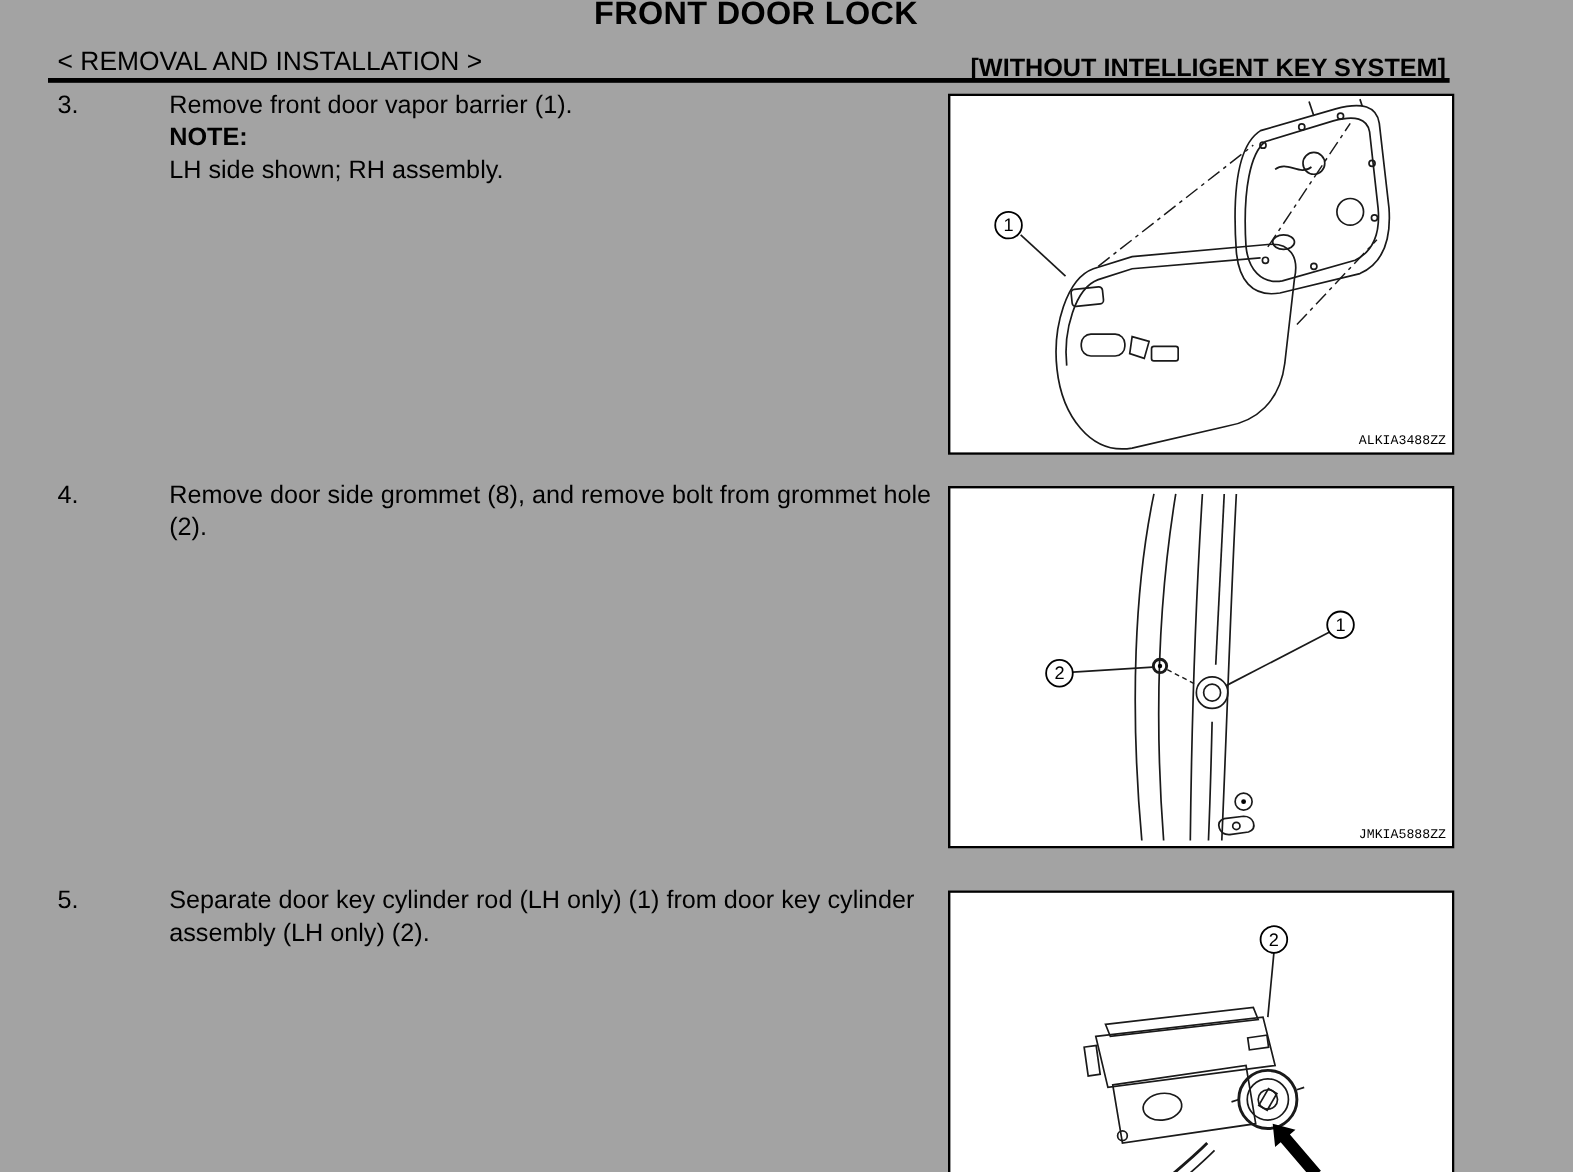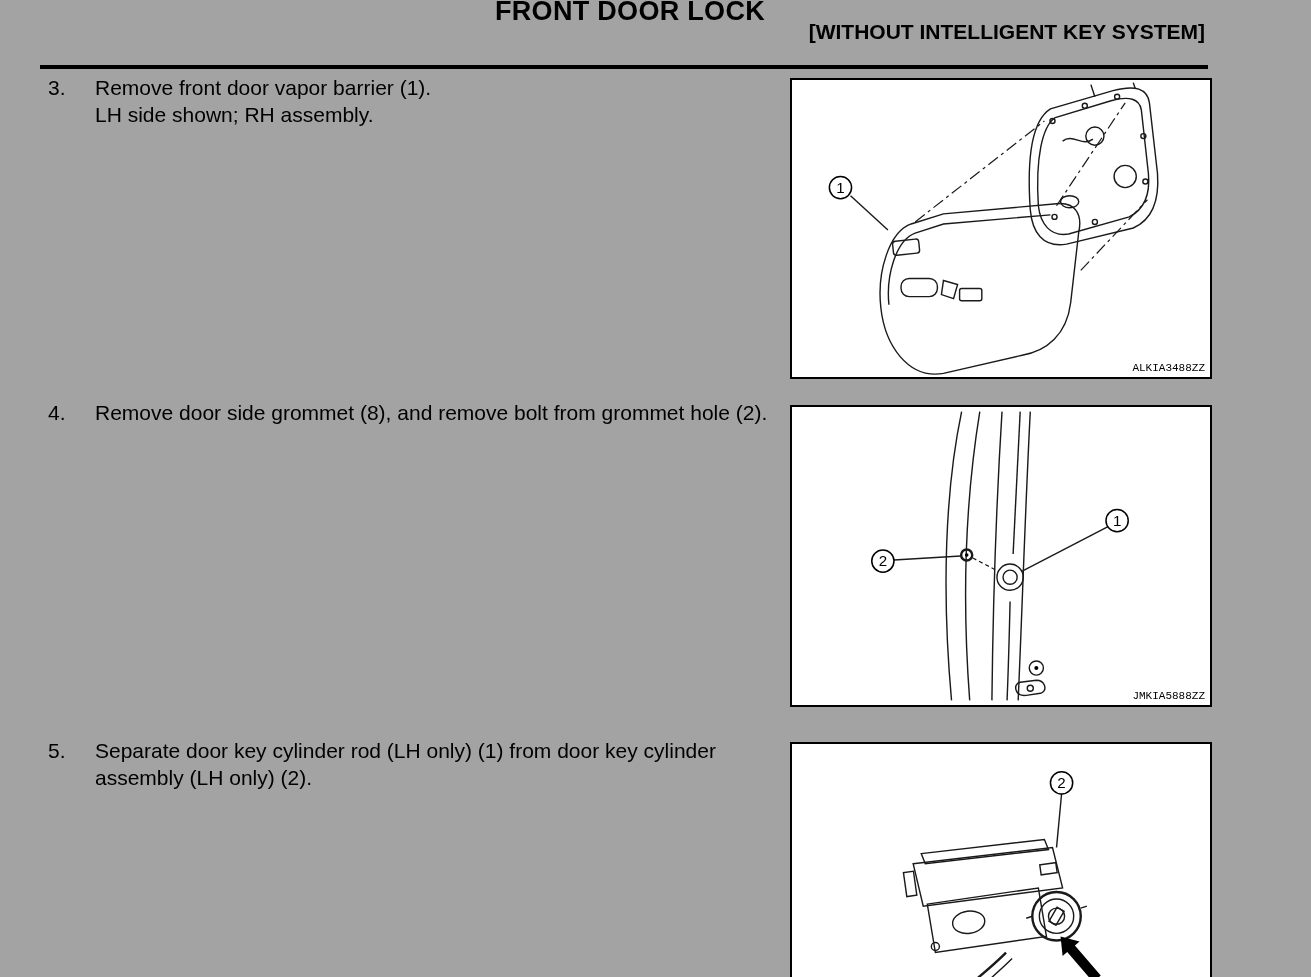--- a/index.html
+++ b/index.html
@@ -2,26 +2,26 @@
 <html><head>
 <meta charset="utf-8">
 <style>
   html,body{margin:0;padding:0;background:#fff;}
   body{width:1311px;height:977px;font-family:"Liberation Sans",sans-serif;color:#000;}
   .page{position:relative;width:1311px;height:977px;overflow:hidden;background:#a3a3a3;}
 
   .page-title{position:absolute;top:-4px;left:0;width:1260px;text-align:center;
     font-size:27px;font-weight:700;letter-spacing:.3px;}
   .section-head{position:absolute;top:38px;left:48px;font-size:22px;font-weight:400;}
-  .variant-head{position:absolute;top:20px;right:106px;font-size:21px;font-weight:700;}
+  .variant-head{position:absolute;top:45px;right:106px;font-size:21px;font-weight:700;text-decoration:underline;}
   .rule{position:absolute;top:65px;left:40px;width:1168px;height:4px;background:#000;}
 
   .step{position:absolute;left:48px;width:732px;display:flex;font-size:21px;line-height:27px;}
   .step-num{width:47px;flex:none;}
-  .step-body{width:685px;}
+  .step-body{width:685px;margin-left:46px;}
   .note-label{font-weight:700;}
   #step3{top:74px;}
   #step4{top:399px;}
   #step5{top:737px;}
 
   .figure{position:absolute;left:790px;width:418px;border:2px solid #000;background:#fff;}
   #fig1{top:78px;height:297px;}
   #fig2{top:405px;height:298px;}
   #fig3{top:742px;height:300px;}
   .figure svg{display:block;width:100%;height:100%;}
@@ -35,27 +35,29 @@
   svg .dashdot{stroke-dasharray:12 4 3 4;stroke-width:1.2;}
   svg .dashed{stroke-dasharray:4 3;stroke-width:1.2;}
   svg .thick{stroke-width:2.4;}
 </style>
 </head>
 <body>
 
 <div class="page">
 
   <div class="page-title">FRONT DOOR LOCK</div>
+  <div class="section-head">&lt; REMOVAL AND INSTALLATION &gt;</div>
   <div class="variant-head">[WITHOUT INTELLIGENT KEY SYSTEM]</div>
   <div class="rule"></div>
 
   <div class="step" id="step3">
     <div class="step-num">3.</div>
     <div class="step-body">
       <div>Remove front door vapor barrier (1).</div>
+      <div class="note-label">NOTE:</div>
       <div>LH side shown; RH assembly.</div>
     </div>
   </div>
 
   <figure class="figure" id="fig1" style="margin:0;">
     <svg viewBox="0 0 414 293">
 
       <path class="dashdot" d="M122,140 L250,40"></path>
       <path class="dashdot" d="M262,124 L330,22"></path>
       <path class="dashdot" d="M286,188 L352,118"></path>

